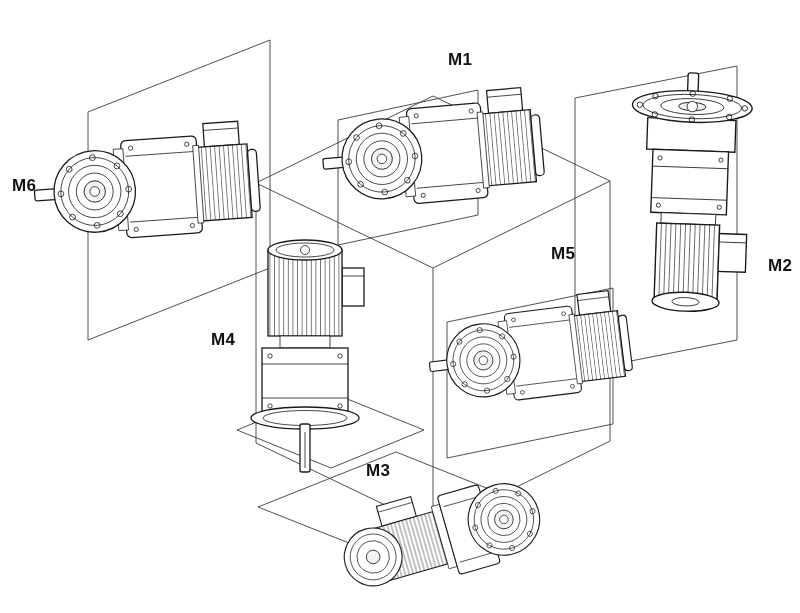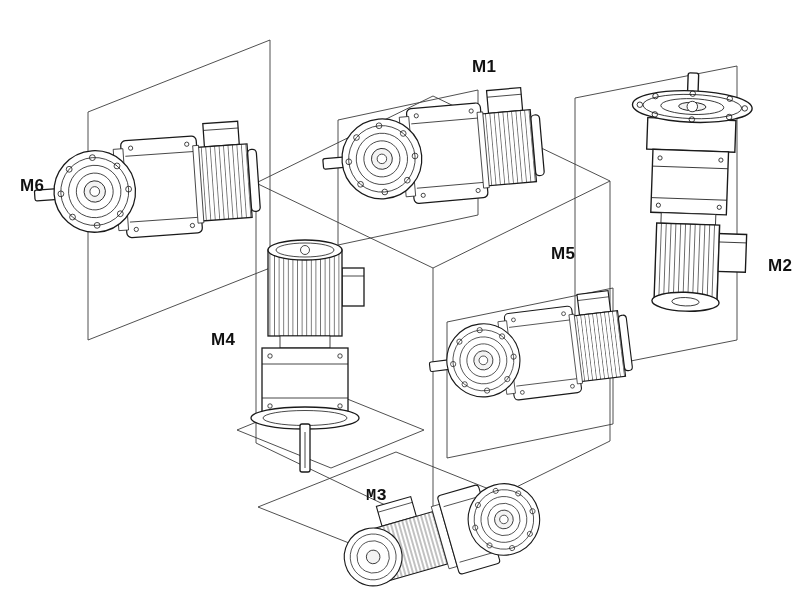--- a/index.html
+++ b/index.html
@@ -9,26 +9,26 @@
   html,body{margin:0;padding:0;background:#fff;}
   .stage{
     position:relative;width:800px;height:613px;background:var(--bg);
     overflow:hidden;font-family:"Liberation Sans",sans-serif;
   }
   .stage svg{position:absolute;left:0;top:0;}
   .lbl{
     position:absolute;z-index:5;font-weight:bold;font-size:17px;color:#111;
     letter-spacing:.3px;user-select:none;
   }
-  .lbl-m1{left:448px;top:57px;margin-left:24px;}
+  .lbl-m1{left:448px;top:50px;}
   .lbl-m2{left:768px;top:256px;}
-  .lbl-m3{left:366px;top:486px;font-family:Liberation Mono, monospace;}
+  .lbl-m3{left:366px;top:461px;}
   .lbl-m4{left:211px;top:330px;}
   .lbl-m5{left:551px;top:244px;}
-  .lbl-m6{left:20px;top:176px;text-align:right;}
+  .lbl-m6{left:12px;top:176px;text-align:right;}
   
   .pc{fill:#fff;stroke:var(--line);stroke-width:1.3;}
   .pc2{fill:#fff;stroke:var(--line);stroke-width:0.8;}
   .ln{fill:none;stroke:var(--line);stroke-width:0.8;}
   .shade{fill:var(--shade);stroke:var(--line);stroke-width:0.9;}
   .outl{stroke:var(--line);stroke-width:1.3;}
   .plane, .plane *{fill:none;stroke:var(--thin);stroke-width:0.9;}
 </style>
 </head>
 <body>

